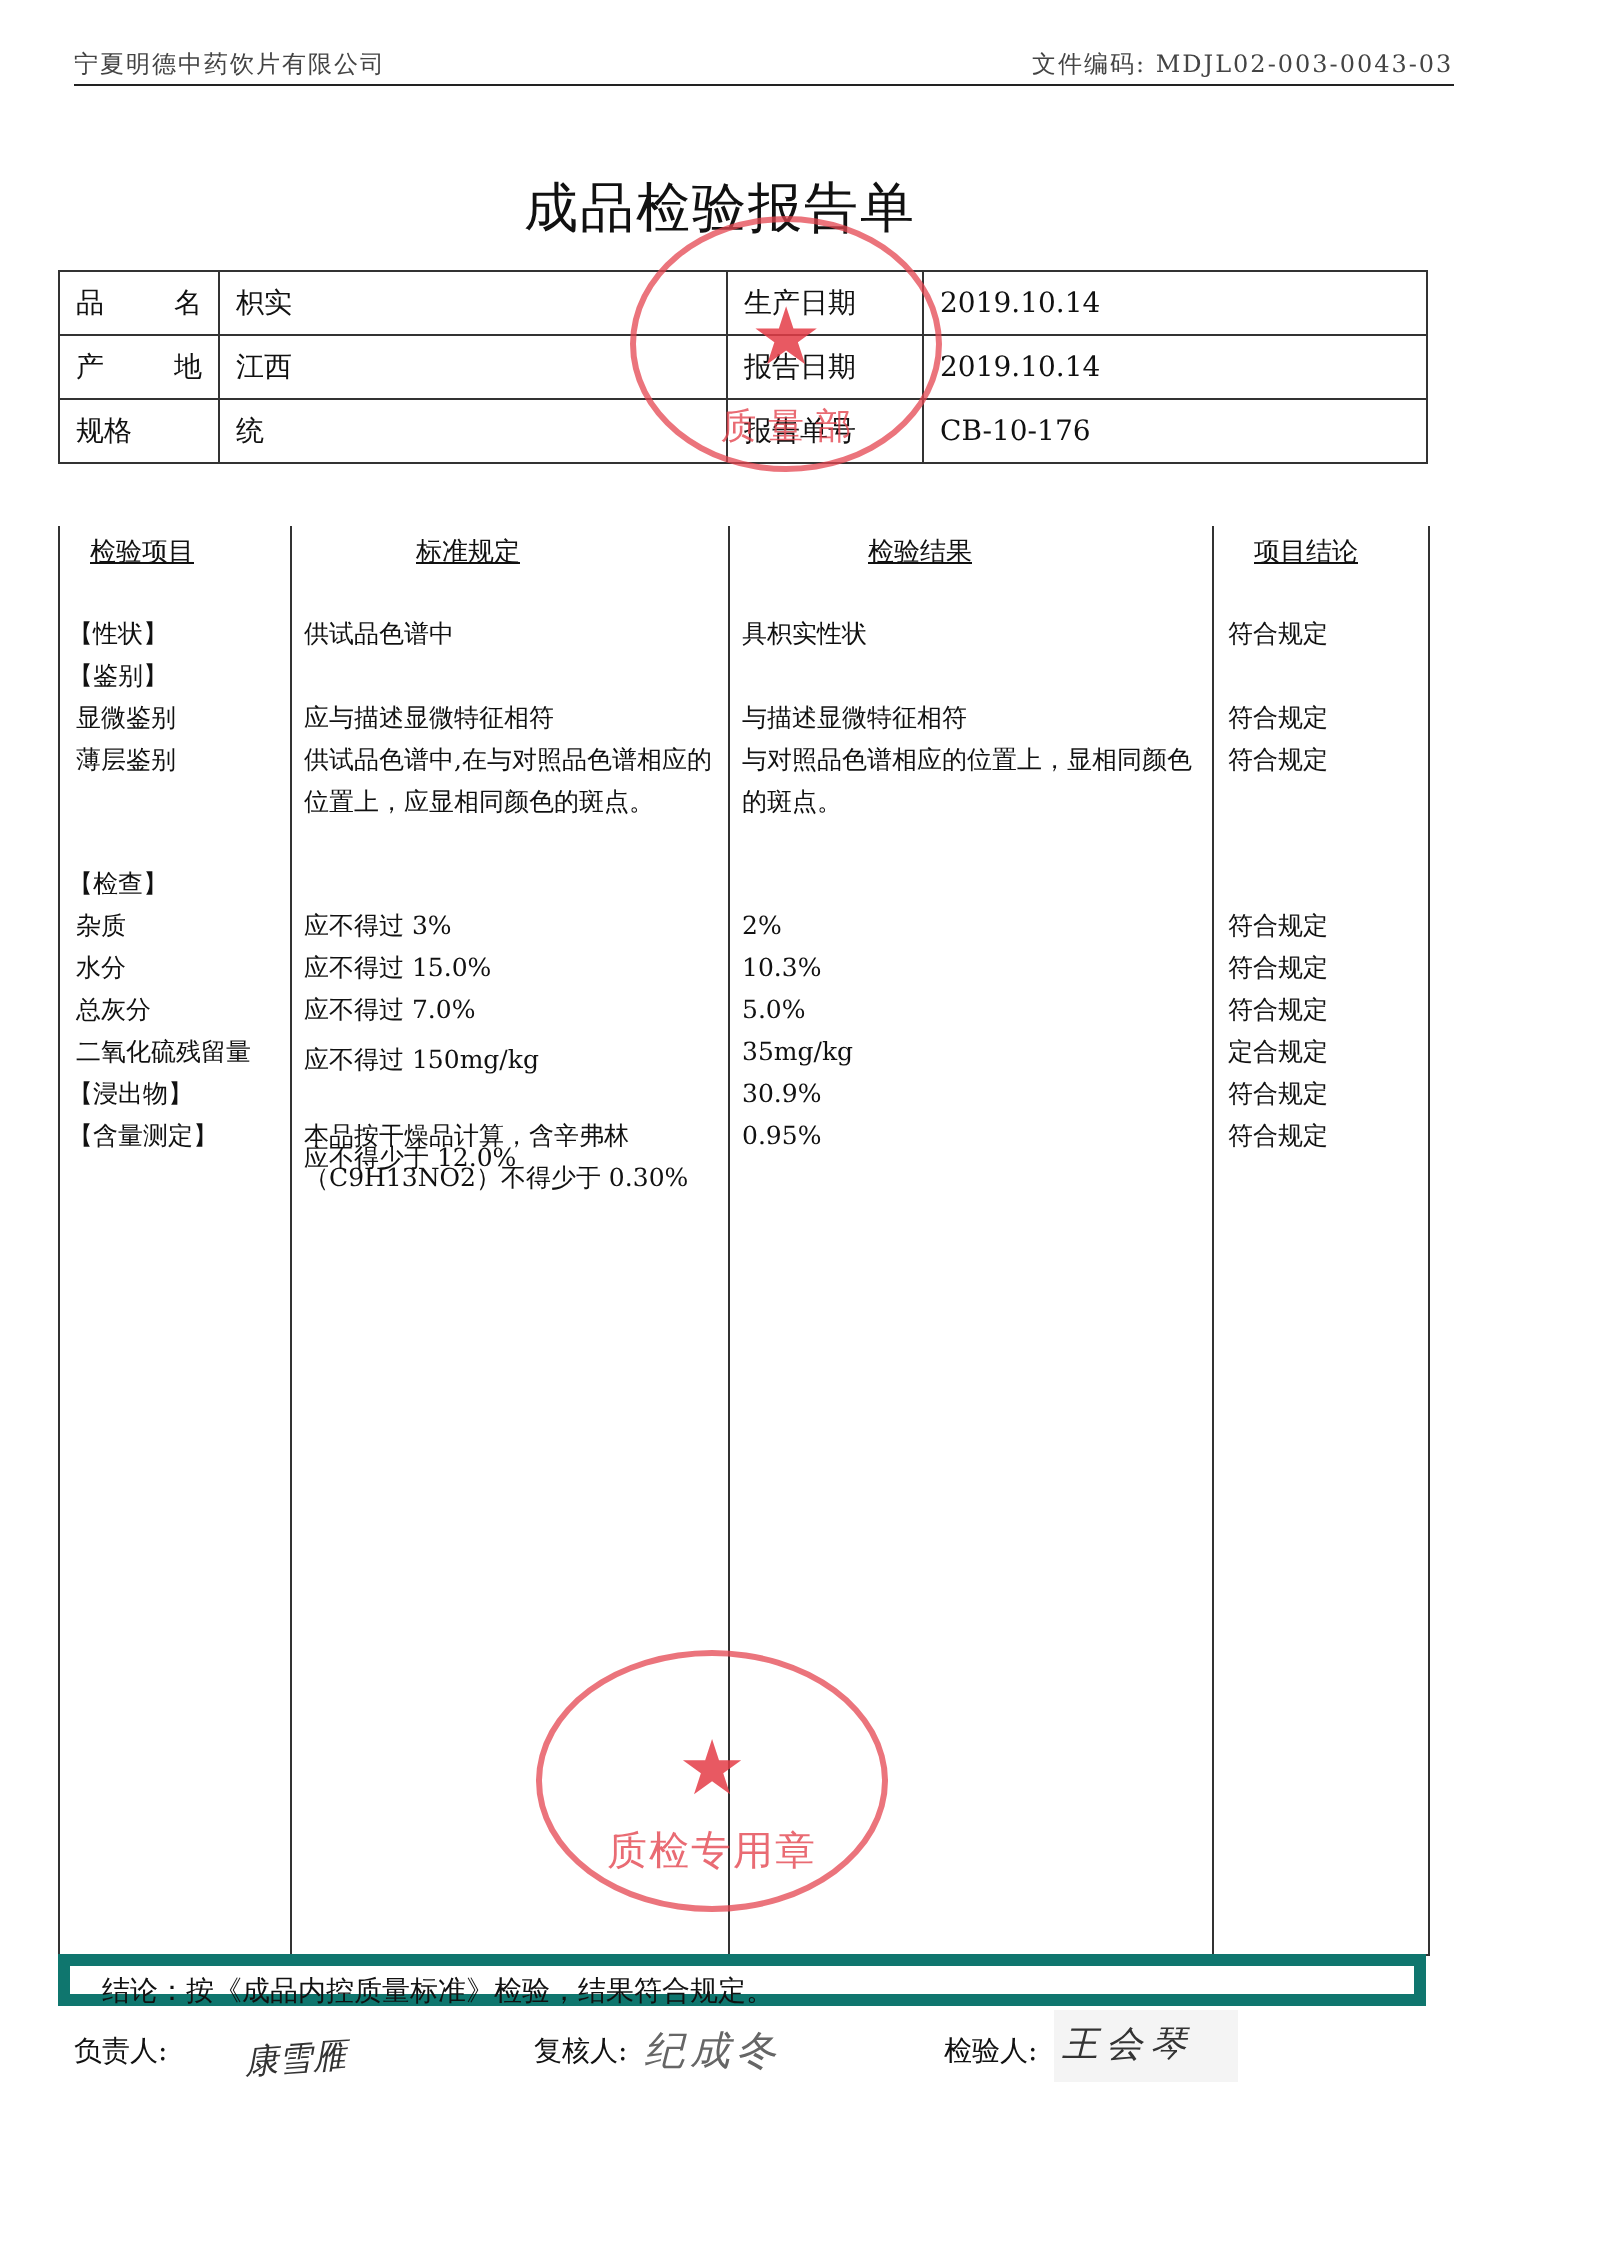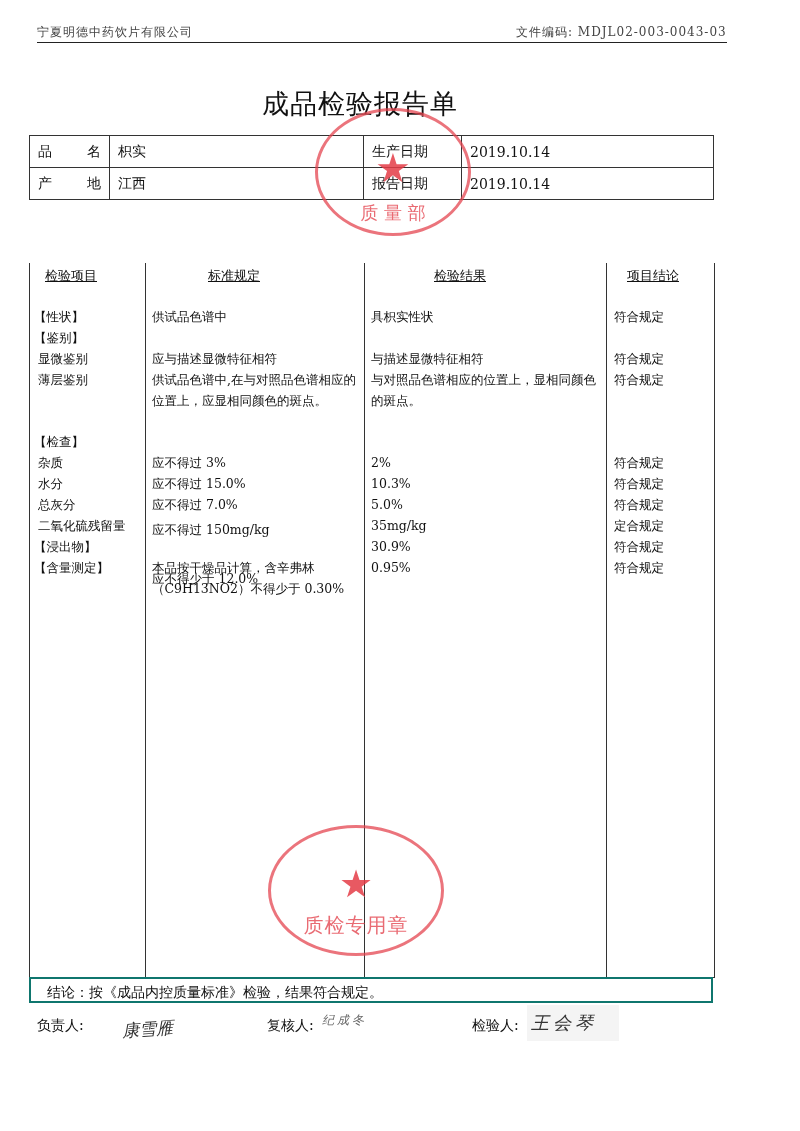--- a/index.html
+++ b/index.html
@@ -18,21 +18,21 @@
   .info td.lab2 { width: 89px; }
   .spread { display: flex; justify-content: space-between; padding-right: 8px; }
 
   
   .detail { position: absolute; left: 29px; top: 263px; width: 684px; height: 714px; border: 1px solid #333; border-top: none; }
   .col-line { position: absolute; top: 0; bottom: 0; width: 0; border-left: 1px solid #333; }
   .colhead { position: absolute; top: 4px; font-size: 13px; text-decoration: underline; white-space: nowrap; }
   .cell { position: absolute; font-size: 12.5px; line-height: 21px; white-space: nowrap; }
   .wrap { white-space: normal; }
 
-  .conclusion { position: absolute; left: 29px; top: 977px; width: 684px; height: 26px; border: 2px solid #0f766e;
+  .conclusion { position: absolute; left: 29px; top: 977px; width: 684px; height: 26px; border: 6px solid #0f766e;
                 font-size: 14px; line-height: 26px; box-sizing: border-box; padding-left: 16px; }
 
   .sig-label { position: absolute; top: 1017px; font-size: 14px; }
   .sig { position: absolute; font-family: "DejaVu Sans", sans-serif; color: #333; font-style: italic; }
 
   .stamp { position: absolute; border: 3px solid rgba(228,70,80,0.75); border-radius: 50%;
            color: rgba(228,70,80,0.8); pointer-events: none; }
   .stamp .star { position: absolute; left: 50%; transform: translateX(-50%); color: rgba(228,60,70,0.85); }
   .stamp .bottom-text { position: absolute; left: 0; right: 0; text-align: center; }
 </style>
@@ -61,20 +61,26 @@
   <tr>
     <td class="lab">
           <div class="spread">
             <span>产</span>
             <span>地</span>
           </div>
         </td>
     <td class="val">江西</td>
     <td class="lab2">报告日期</td>
     <td>2019.10.14</td>
+  </tr>
+  <tr>
+    <td class="lab">规格</td>
+    <td class="val">统</td>
+    <td class="lab2">报告单号</td>
+    <td>CB-10-176</td>
   </tr>
 </tbody>
   </table>
 
 <div class="detail">
   <div class="col-line" style="left:115px;"></div>
   <div class="col-line" style="left:334px;"></div>
   <div class="col-line" style="left:576px;"></div>
 
   <div class="colhead" style="left:15px;">检验项目</div>
@@ -124,21 +130,21 @@
   <div class="cell" style="left:584px; top:252px;">定合规定</div>
   <div class="cell" style="left:584px; top:273px;">符合规定</div>
   <div class="cell" style="left:584px; top:294px;">符合规定</div>
 </div>
 
 <div class="conclusion">结论：按《成品内控质量标准》检验，结果符合规定。</div>
 
 <div class="sig-label" style="left:37px;">负责人:</div>
 <div class="sig" style="left:122px; top:1018px; font-size:17px; transform:rotate(-4deg);">康雪雁</div>
 <div class="sig-label" style="left:267px;">复核人:</div>
-<div class="sig" style="left:322px; top:1012px; font-size:12px; color:#666; letter-spacing:3px;">纪成冬</div>
+<div class="sig" style="left:322px; top:1012px; font-size:20px; color:#666; letter-spacing:3px;">纪成冬</div>
 <div class="sig-label" style="left:472px;">检验人:</div>
 <div class="sig" style="left:527px; top:1005px; width:92px; height:36px; background:#f4f4f4; font-size:18px; line-height:36px; padding-left:4px; letter-spacing:4px; box-sizing:border-box;">王会琴</div>
 
 <div class="stamp" style="left:315px; top:108px; width:150px; height:122px;">
   <div class="star" style="top:34px; font-size:40px;">★</div>
   <div class="bottom-text" style="bottom:8px; font-size:18px;">质 量 部</div>
 </div>
 
 <div class="stamp" style="left:268px; top:825px; width:170px; height:125px;">
   <div class="star" style="top:34px; font-size:38px;">★</div>

